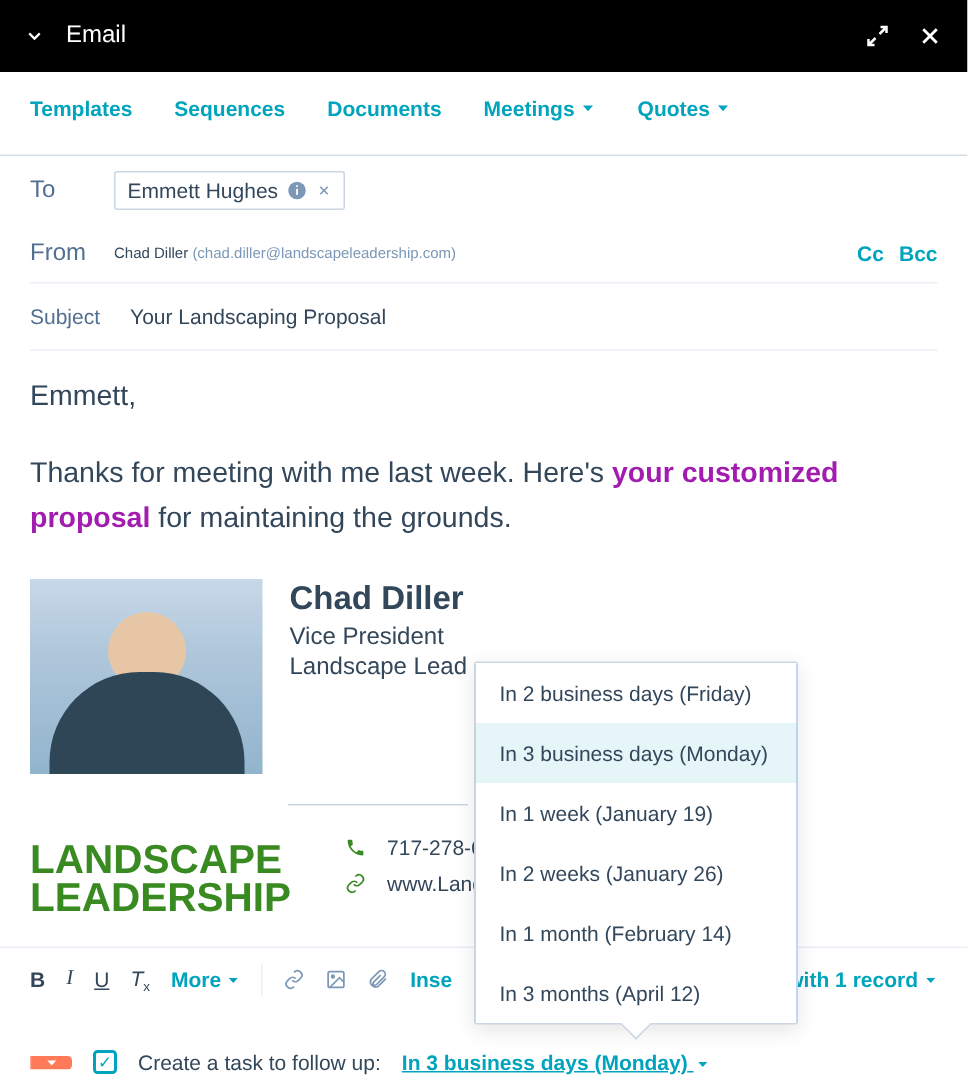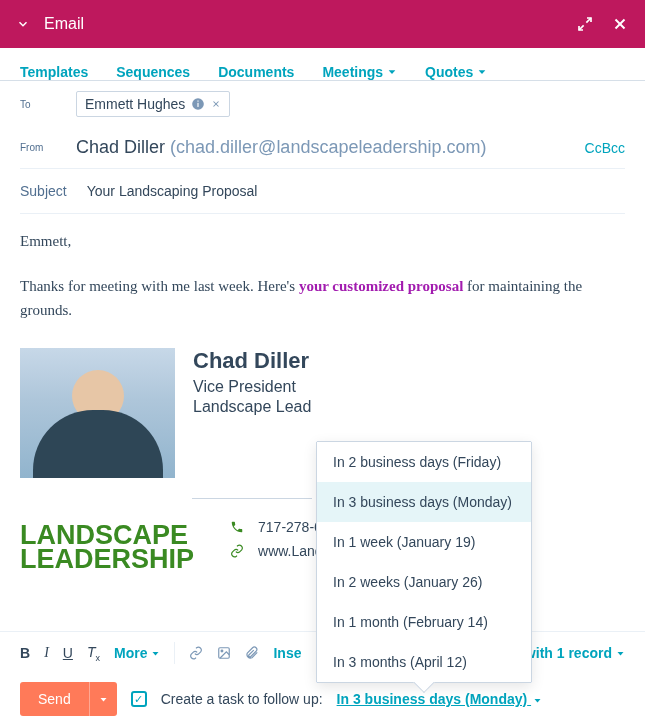--- a/index.html
+++ b/index.html
@@ -1,40 +1,40 @@
 <!DOCTYPE html>
 <html><head>
   <meta charset="utf-8">
   <style>
     * { box-sizing: border-box; margin: 0; padding: 0; }
     body { font-family: -apple-system, BlinkMacSystemFont, "Segoe UI", Helvetica, Arial, sans-serif; font-size: 14px; color: #33475b; width: 645px; height: 728px; background: #fff; overflow: hidden; position: relative; }
 
-    .header { background: #be185d; color: #fff; height: 48px; display: flex; align-items: center; padding: 0 16px; }
+    .header { background: #000000; color: #fff; height: 48px; display: flex; align-items: center; padding: 0 16px; }
     .header .chev { margin-right: 14px; cursor: pointer; }
     .header .title { font-size: 16px; font-weight: 500; flex: 1; }
     .header .act { margin-left: 18px; cursor: pointer; display: flex; align-items: center; }
 
-    .tabs { display: flex; align-items: center; gap: 28px; padding: 16px 20px 0; border-bottom: 1px solid #d6dfe8; }
+    .tabs { display: flex; align-items: center; gap: 28px; padding: 16px 20px 23px; border-bottom: 1px solid #d6dfe8; }
     .tab { color: #00a4bd; font-weight: 600; font-size: 14px; cursor: pointer; display: flex; align-items: center; gap: 4px; }
 
     .field-row { display: flex; align-items: center; padding: 10px 20px; }
-    .field-label { width: 56px; color: #516f90; font-size: 10px; }
+    .field-label { width: 56px; color: #516f90; font-size: 16px; }
     .chip { display: inline-flex; align-items: center; border: 1px solid #cbd6e2; border-radius: 2px; padding: 4px 8px; gap: 6px; font-size: 14px; color: #33475b; }
     .chip .ci { color: #7c98b6; cursor: pointer; }
 
-    .from-val { color: #33475b; font-size: 18px; }
+    .from-val { color: #33475b; font-size: 10px; }
     .from-val .email { color: #7c98b6; }
-    .ccbcc { margin-left: auto; display: flex; gap: 0; color: #00a4bd; font-weight: 400; cursor: pointer; }
+    .ccbcc { margin-left: auto; display: flex; gap: 10px; color: #00a4bd; font-weight: 700; cursor: pointer; }
 
     .divider { height: 1px; background: #eaf0f6; margin: 0 20px; }
 
     .subject-row { display: flex; align-items: flex-end; padding: 14px 20px; }
     .subject-row .lbl { color: #516f90; margin-right: 20px; }
 
-    .body-area { padding: 16px 20px 0; line-height: 1.55; font-size: 15px; color: #33475b; font-family: Liberation Serif, serif; }
+    .body-area { padding: 16px 20px 0; line-height: 1.55; font-size: 19px; color: #33475b; }
     .body-area p { margin-bottom: 22px; }
     .link { color: #a21caf; font-weight: 600; }
 
     .sig { display: flex; gap: 18px; padding: 4px 20px 0; }
     .avatar { width: 155px; height: 130px; background: linear-gradient(180deg,#c7d8e8,#aec6da 40%,#91b4cd 100%); position: relative; overflow: hidden; }
     .avatar::before { content:""; position:absolute; left:50%; top:22px; transform:translateX(-50%); width:52px; height:52px; border-radius:50%; background:#e7c6a6; }
     .avatar::after { content:""; position:absolute; left:50%; bottom:-10px; transform:translateX(-50%); width:130px; height:78px; border-radius:60px 60px 0 0; background:#2e4656; }
     .sig-text .name { font-size: 22px; font-weight: 700; }
     .sig-text .role { font-size: 16px; margin-top: 4px; }
     .sig-text .company { font-size: 16px; margin-top: 2px; }
@@ -236,21 +236,20 @@
   <span class="assoc">
     <span>with 1 record</span>
     <svg width="9" height="9" viewBox="0 0 24 24" fill="#00a4bd">
         <polygon points="12 17 4 8 20 8"></polygon>
       </svg>
   </span>
 </div>
 
 <div class="footer">
   <div class="send-group">
-    <button class="send-btn">Send</button>
     <button class="send-caret">
       <svg width="9" height="9" viewBox="0 0 24 24" fill="#fff">
           <polygon points="12 17 4 8 20 8"></polygon>
         </svg>
     </button>
   </div>
   <span class="chk">✓</span>
   <span class="task-label">Create a task to follow up:</span>
   <span class="task-val">
     <span>In 3 business days (Monday)</span>

